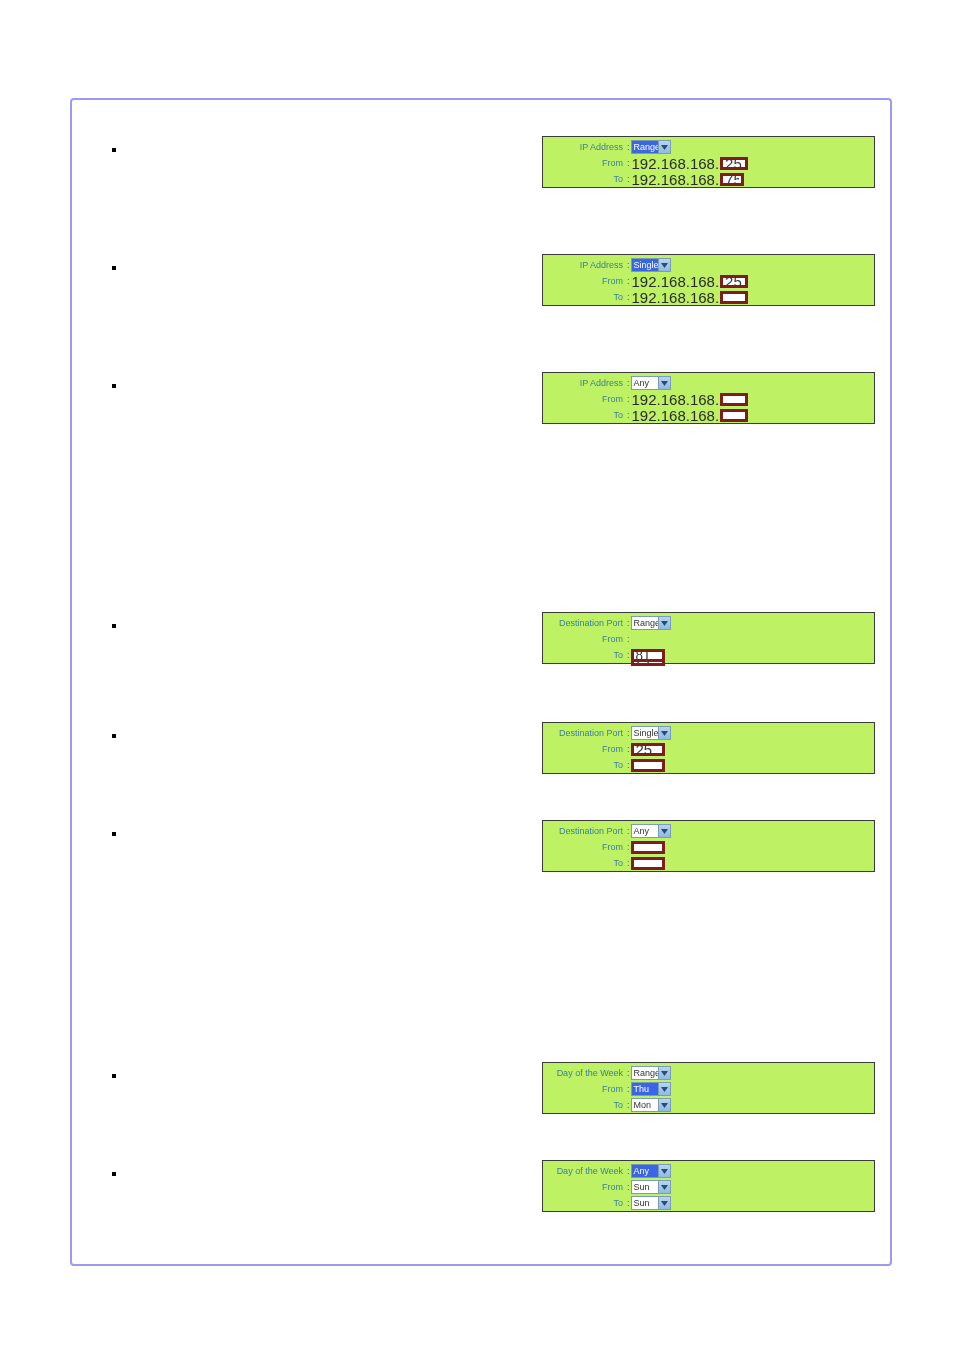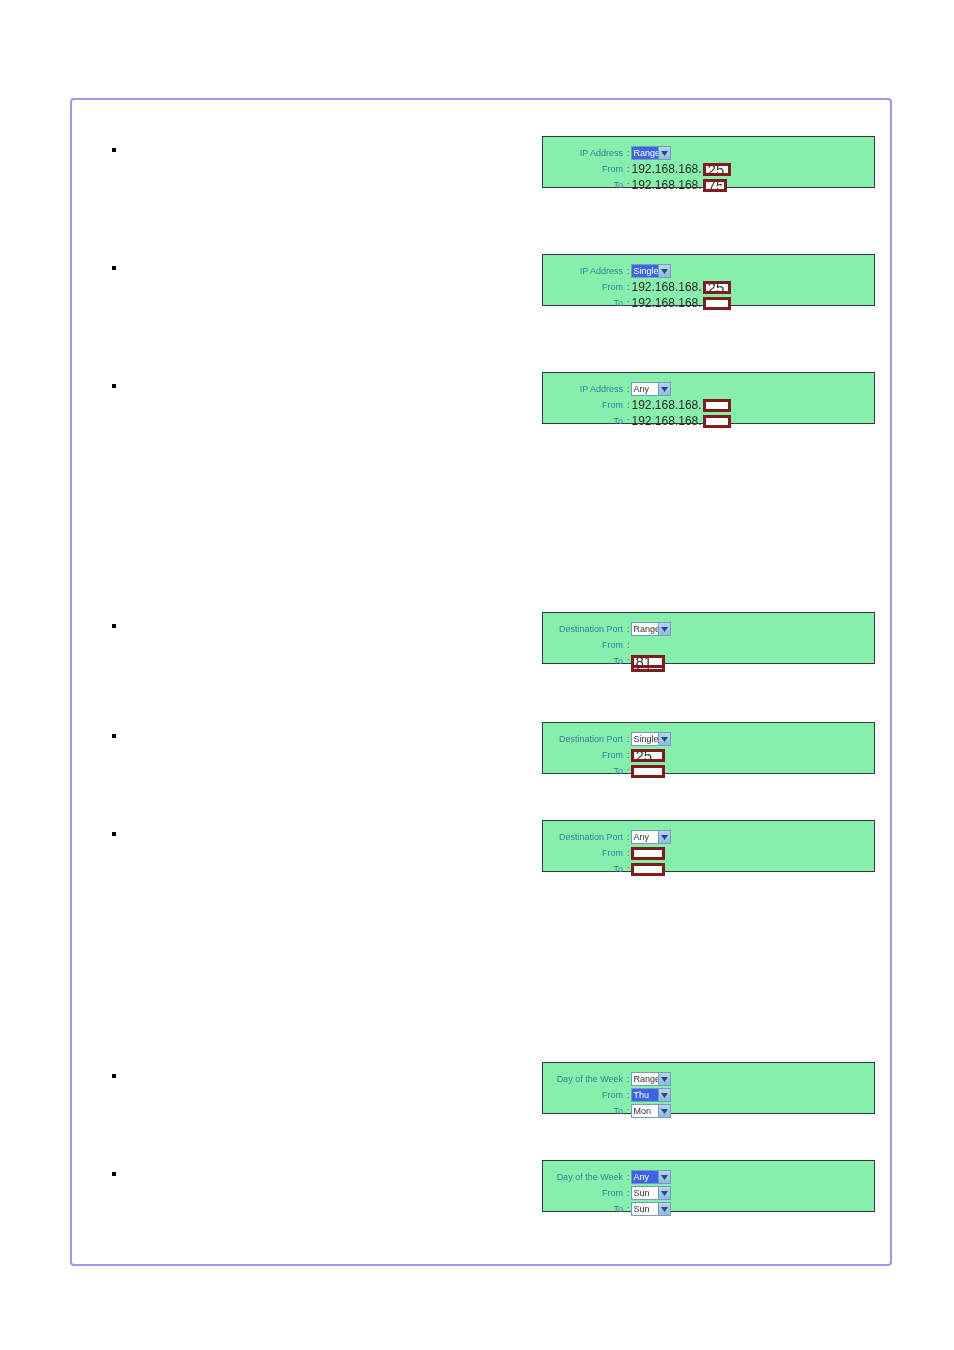--- a/index.html
+++ b/index.html
@@ -23,39 +23,39 @@
   .bullet {
     position: absolute;
     width: 4px;
     height: 4px;
     background: #000;
     border-radius: 0;
   }
   .fieldbox {
     position: absolute;
     border: 1px solid #3a3a3a;
-    background: #86efac;
-    padding: 8px 6px 2px 6px;
+    background: #bef264;
+    padding: 2px 6px 2px 6px;
   }
   .row {
     display: flex;
     align-items: center;
     height: 16px;
     margin-bottom: 0;
   }
   .lbl {
     color: #3b7fa0;
     font-size: 9px;
     text-align: right;
     padding-right: 3px;
     white-space: nowrap;
   }
   .ipprefix {
     color: #2a2a2a;
-    font-size: 12px;
+    font-size: 15px;
     padding: 0 1px;
     white-space: nowrap;
   }
   .colon { color: #555; font-size: 9px; padding: 0 1px; }
   .txtin {
     border: 3px solid #7f1d1d;
     background: #fff;
     font-size: 15px;
     height: 13px;
     padding: 0 2px;
@@ -190,21 +190,21 @@
           </span>
         </div>
         <div class="row">
           <span class="lbl" style="width: 77px;">From</span>
           <span class="colon">:</span>
           <input class="txtin" value="21" style="width: 34px; margin-top: 40px;">
         </div>
         <div class="row">
           <span class="lbl" style="width: 77px;">To</span>
           <span class="colon">:</span>
-          <input class="txtin" value="81" style="width: 34px;">
+          <input class="txtin" value="81" style="width: 34px; font-family: Liberation Serif, serif;">
         </div>
       </div>
       <div class="bullet" style="left: 40px; top: 634px;"></div>
       <div class="fieldbox" style="left: 470px; top: 622px; width: 333px; height: 52px;">
         <div class="row">
           <span class="lbl" style="width: 77px;">Destination Port</span>
           <span class="colon">:</span>
           <span class="sel">
             <span>Single</span>
             <span class="selbtn">

